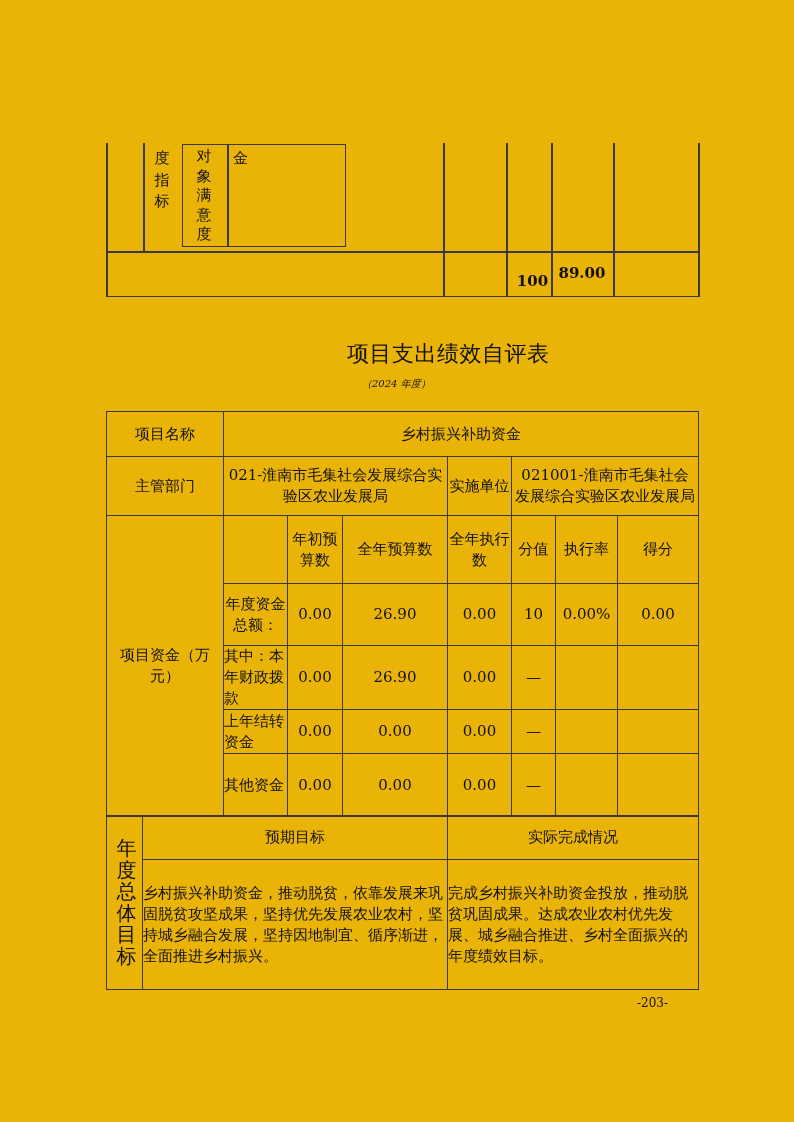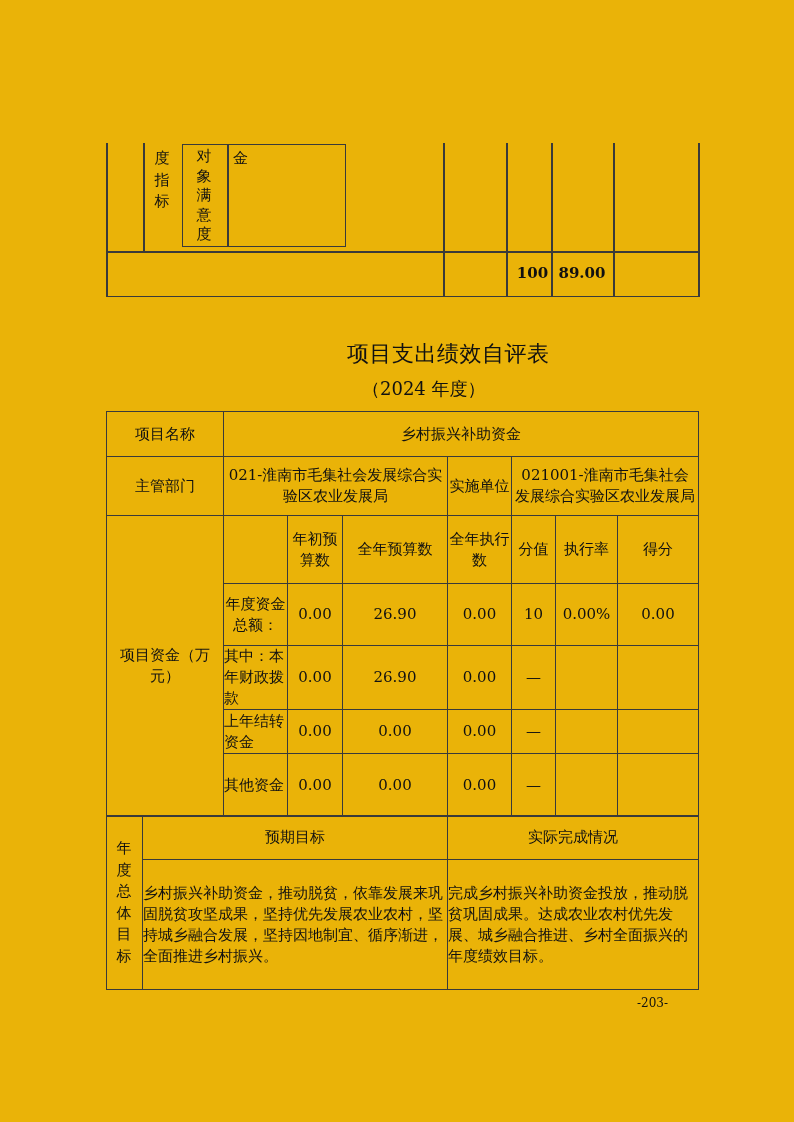--- a/index.html
+++ b/index.html
@@ -15,39 +15,39 @@
   #fragment{position:absolute;left:106px;top:143px;width:594px;height:156px;}
   #fragment .vl{position:absolute;width:1.5px;background:#3a3a3a;}
   #fragment .hl{position:absolute;height:1.5px;background:#3a3a3a;}
   #fragment .box{position:absolute;border:1.5px solid #3a3a3a;box-sizing:border-box;background:transparent;}
   .ftext{position:absolute;font-size:15px;line-height:21.5px;}
   .vchars{word-break:break-all;text-align:center;}
   .frow{position:absolute;height:45px;line-height:45px;text-align:center;
         font-weight:bold;font-size:15px;}
   
   #title{position:absolute;left:347px;top:339px;font-size:22px;letter-spacing:.5px;white-space:nowrap;}
-  #subtitle{position:absolute;left:362px;top:377px;font-size:18px;white-space:nowrap;}
+  #subtitle{position:absolute;left:362px;top:377px;font-size:10px;white-space:nowrap;font-style:italic;}
   
   table.t{
     position:absolute;border-collapse:collapse;table-layout:fixed;
     font-family:inherit;
   }
   table.t td{
     border:1.5px solid #3a3a3a;
     font-size:15px;line-height:21px;color:#111;
     text-align:center;vertical-align:middle;
     padding:0 0;overflow:hidden;
   }
   td.hd{padding:0 8px;}           
   td.sub{padding:0 8px;}          
   td.sub.l{text-align:left;}
   td.goal{padding:2px 9px;line-height:21.5px;}
   td.goal.gc{text-align:left;}
   td.goal.gl{text-align:left;}
-  .vstack{width:16px;margin:0 auto;word-break:break-all;line-height:21.5px;font-size:15px;text-align:left;}
+  .vstack{width:16px;margin:0 auto;word-break:break-all;line-height:21.5px;font-size:20px;text-align:center;}
   
   #pagenum{position:absolute;left:637px;top:996px;width:56px;font-size:12px;}
 </style>
 </head>
 <body>
 
 <div class="page">
 
   <div id="fragment">
     <div class="vl" style="left:0;top:0;height:154px"></div>
@@ -59,21 +59,21 @@
     <div class="vl" style="left:592px;top:0;height:154px"></div>
     <div class="hl" style="left:0;top:108px;width:593px"></div>
     <div class="hl" style="left:0;top:152.5px;width:593px"></div>
     <div class="box" style="left:76px;top:1px;width:164px;height:103px"></div>
     <div class="vl" style="left:121px;top:1px;height:103px"></div>
 
     <div class="ftext vchars" style="left:48px;top:5px;width:16px">度指标</div>
     <div class="ftext vchars" style="left:90px;top:4px;width:16px;line-height:19.5px">对象满意度</div>
     <div class="ftext" style="left:127px;top:5px">金</div>
 
-    <div class="frow" style="left:400px;top:108px;width:53px">100</div>
+    <div class="frow" style="left:400px;top:116px;width:53px">100</div>
     <div class="frow" style="left:445px;top:108px;width:62px">89.00</div>
   </div>
 
   <div id="title">项目支出绩效自评表</div>
   <div id="subtitle">（2024 年度）</div>
 
   <table class="t" id="tableA" style="left:106px;top:411px;width:592px">
     <colgroup>
       <col style="width:117px">
         <col style="width:64px">

